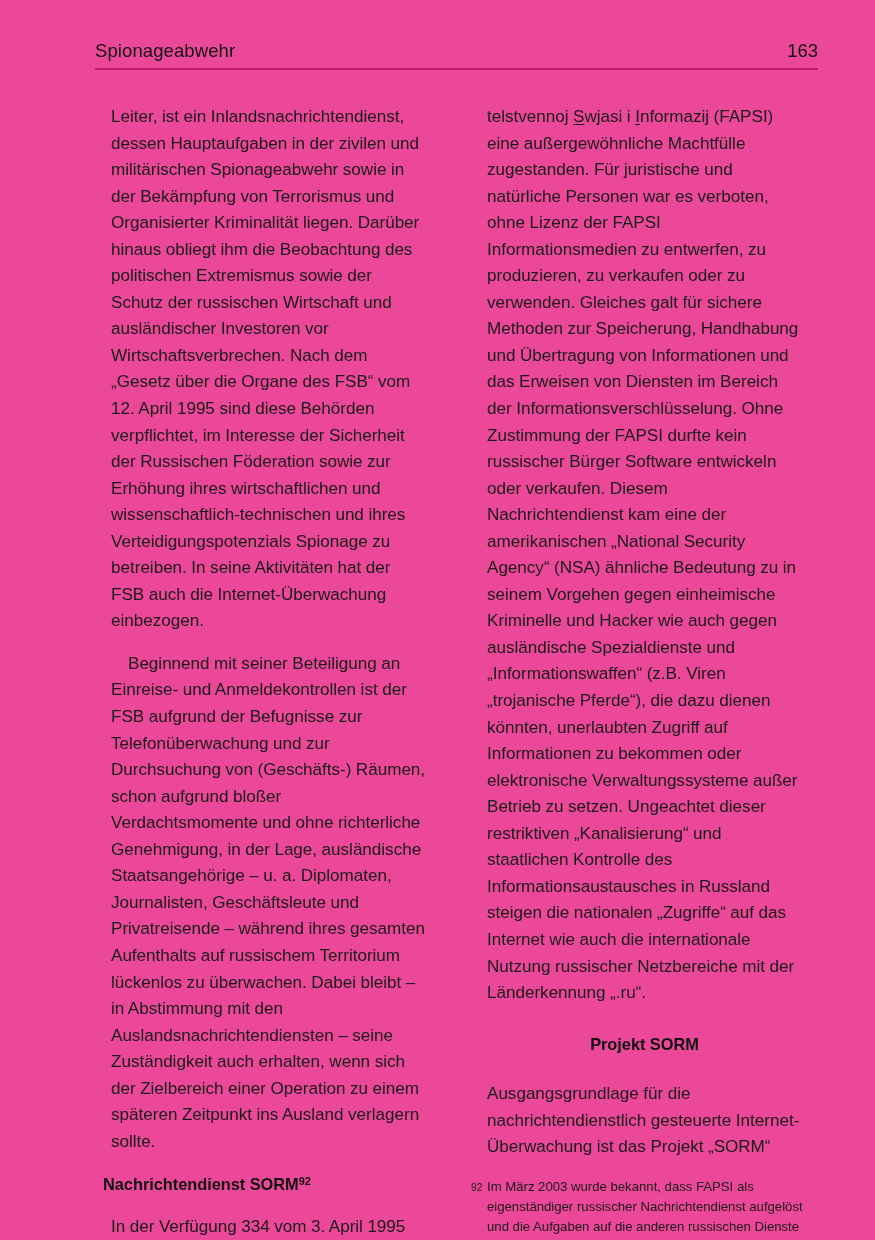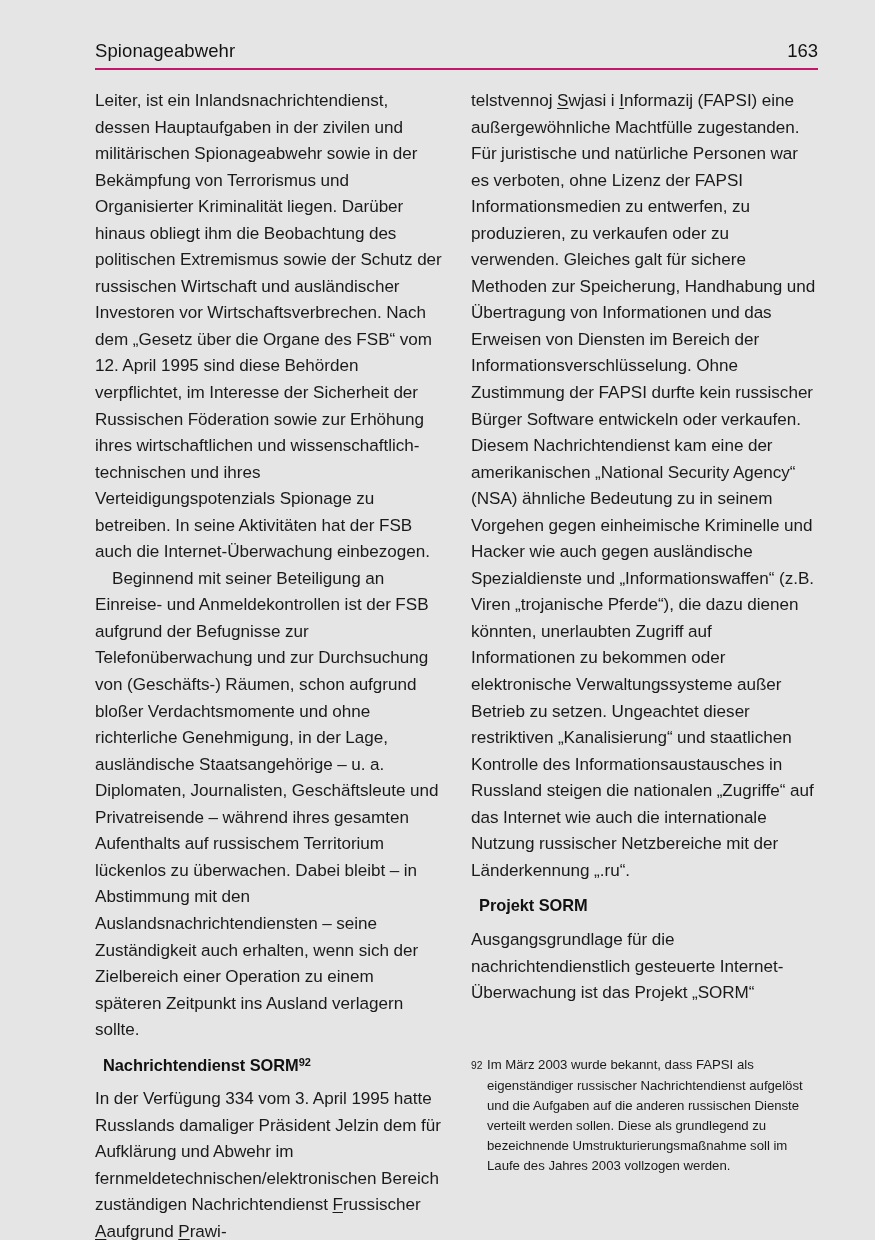--- a/index.html
+++ b/index.html
@@ -4,21 +4,21 @@
 <style>
   html, body {
     margin: 0;
     padding: 0;
     background: #ffffff;
   }
   .page {
     position: relative;
     width: 875px;
     height: 1240px;
-    background: #e5e5e5;
+    background: #ec4899;
     font-family: "Liberation Sans", sans-serif;
     color: #1a1a1a;
     overflow: hidden;
     box-sizing: border-box;
   }
 
   
   .running-head {
     position: absolute;
     left: 95px;
@@ -56,24 +56,25 @@
     display: flex;
     justify-content: space-between;
   }
   .col {
     width: 347px;
     box-sizing: border-box;
   }
   .col-right {
     display: flex;
     flex-direction: column;
+    align-items: center;
   }
 
   p.body {
-    margin: 0;
+    margin: 16px;
     font-size: 17.1px;
     line-height: 26.55px;
     text-align: left;
     color: #1a1a1a;
     letter-spacing: -0.02px;
     word-spacing: -0.2px;
   }
   p.body.indent {
     text-indent: 17px;
   }

